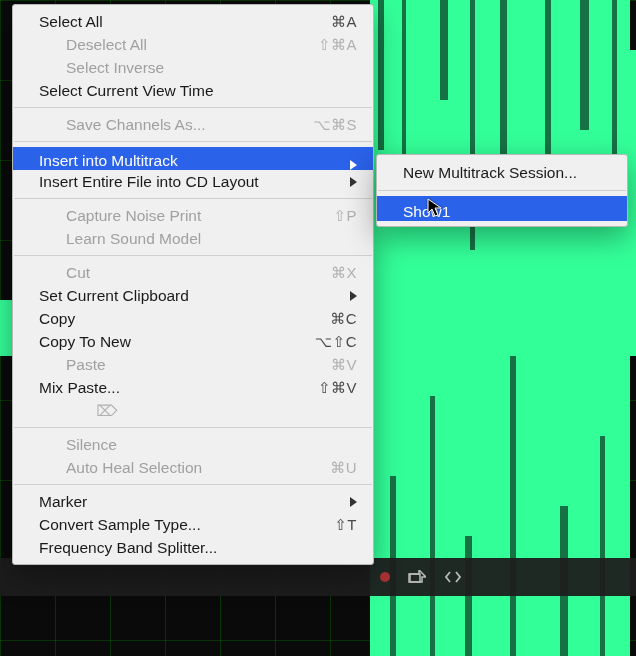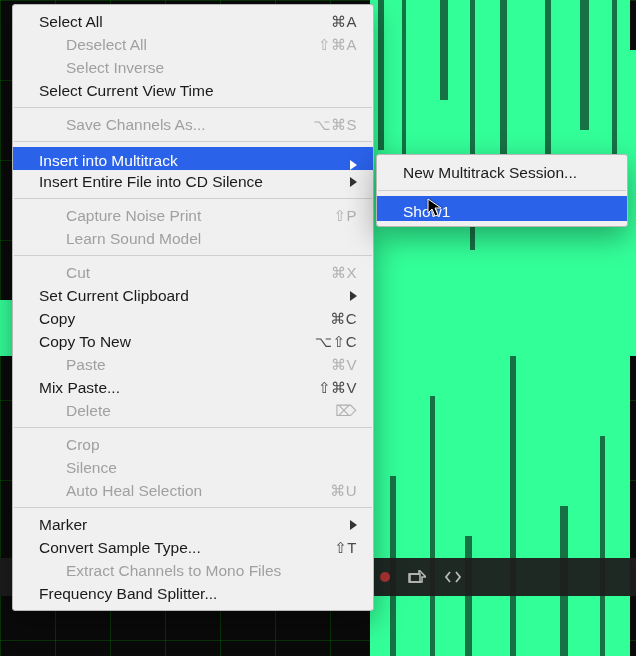--- a/index.html
+++ b/index.html
@@ -115,21 +115,21 @@
     <div class="item dis">
       <span class="lbl">Save Channels As...</span>
       <span class="sc">⌥⌘S</span>
     </div>
     <div class="sep"></div>
     <div class="item hl">
       <span class="lbl">Insert into Multitrack</span>
       <span class="arrow"></span>
     </div>
     <div class="item">
-      <span class="lbl">Insert Entire File into CD Silence</span>
+      <span class="lbl">Insert Entire File into CD Layout</span>
       <span class="arrow"></span>
     </div>
     <div class="sep"></div>
     <div class="item dis">
       <span class="lbl">Capture Noise Print</span>
       <span class="sc">⇧P</span>
     </div>
     <div class="item dis">
       <span class="lbl">Learn Sound Model</span>
     </div>
@@ -152,45 +152,38 @@
     </div>
     <div class="item dis">
       <span class="lbl">Paste</span>
       <span class="sc">⌘V</span>
     </div>
     <div class="item">
       <span class="lbl">Mix Paste...</span>
       <span class="sc">⇧⌘V</span>
     </div>
     <div class="item dis">
-      <span class="lbl">Delete</span>
       <span class="sc">⌦</span>
     </div>
     <div class="sep"></div>
-    <div class="item dis">
-      <span class="lbl">Crop</span>
-    </div>
     <div class="item dis">
       <span class="lbl">Silence</span>
     </div>
     <div class="item dis">
       <span class="lbl">Auto Heal Selection</span>
       <span class="sc">⌘U</span>
     </div>
     <div class="sep"></div>
     <div class="item">
       <span class="lbl">Marker</span>
       <span class="arrow"></span>
     </div>
     <div class="item">
       <span class="lbl">Convert Sample Type...</span>
       <span class="sc">⇧T</span>
-    </div>
-    <div class="item dis">
-      <span class="lbl">Extract Channels to Mono Files</span>
     </div>
     <div class="item">
       <span class="lbl">Frequency Band Splitter...</span>
     </div>
   </div>
 
 <div class="menu sub" id="submenu">
     <div class="item" style="height: 25px;">
       <span class="lbl">New Multitrack Session...</span>
     </div>

